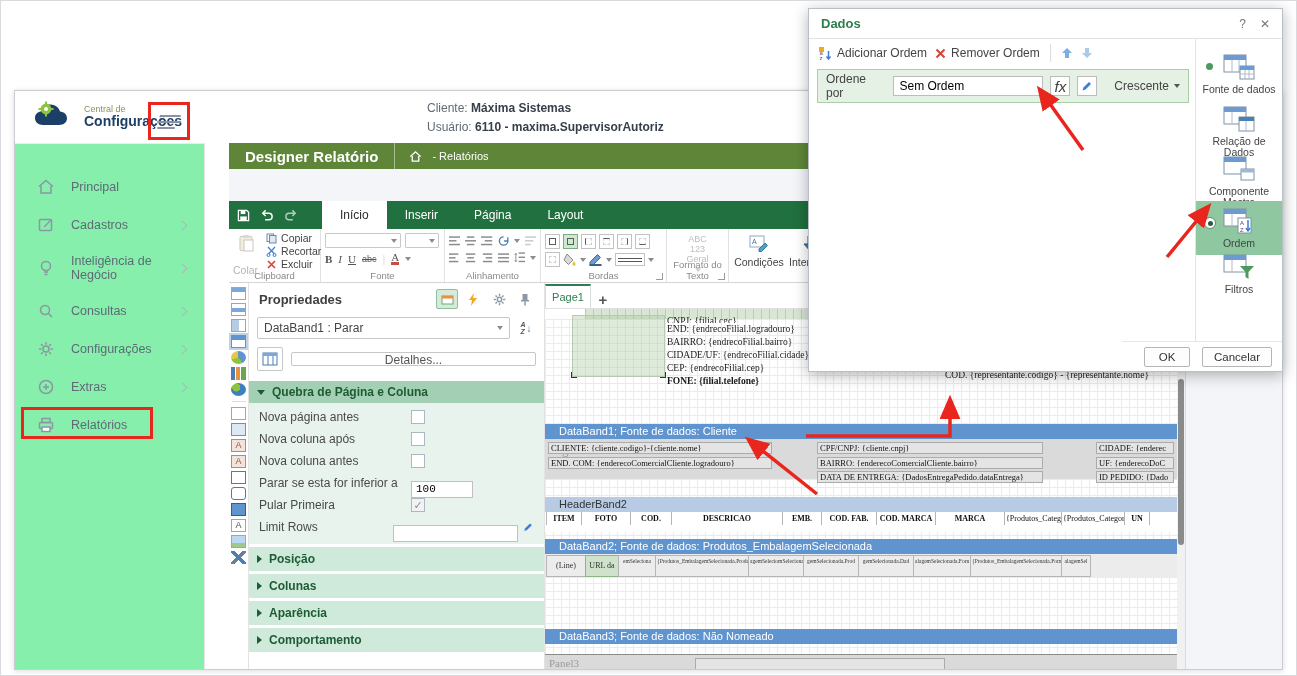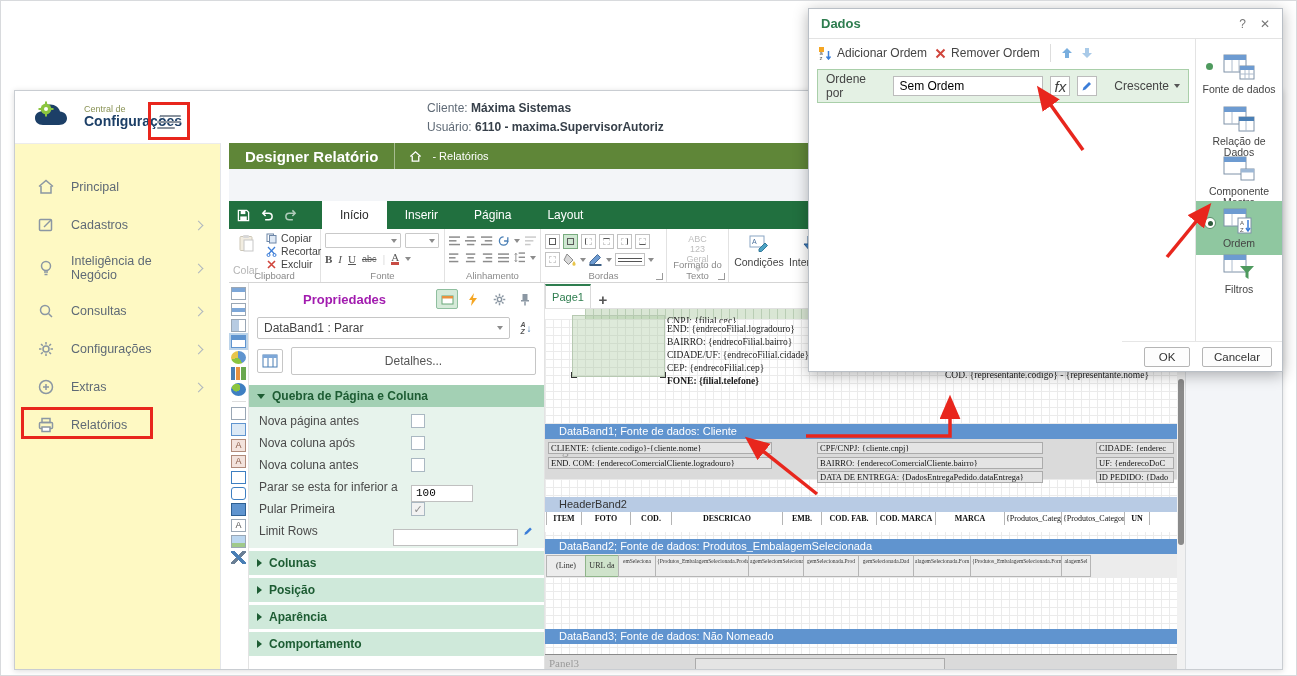--- a/index.html
+++ b/index.html
@@ -20,21 +20,21 @@
   .hamburger-box { position:absolute; left:133px; top:11px; width:42px; height:38px; border:3px solid #e8261d; display:flex; align-items:center; justify-content:center; }
   .hamburger { width:24px; height:14px; position:relative; cursor:pointer; }
   .hamburger i { position:absolute; height:2px; background:#8a939e; border-radius:1px; }
   .hamburger i:nth-child(1){ left:3px; right:0; top:1px; }
   .hamburger i:nth-child(2){ left:0; right:0; top:7px; }
   .hamburger i:nth-child(3){ left:0; right:6px; top:13px; }
   .userblock { position:absolute; left:412px; top:8px; font-size:12px; color:#5f6a76; line-height:19px; }
   .userblock b { color:#37404a; }
 
   
-  .sidebar { position:absolute; left:0; top:52px; width:206px; bottom:0; border-top:1px solid #ececec; border-right:1px solid #e4e6e9; background:#fef9c3; padding-top:24px; }
+  .sidebar { position:absolute; left:0; top:52px; width:190px; bottom:0; border-top:1px solid #ececec; border-right:1px solid #e4e6e9; background:#86efac; padding-top:24px; }
   .sb-item { position:relative; display:flex; align-items:center; gap:16px; padding:10px 14px 10px 22px; color:#5f6a76; font-size:12.5px; cursor:pointer; }
   .sb-item svg { flex:0 0 18px; }
   .sb-label { flex:1; line-height:14px; max-width:116px; }
   .sb-chevron { width:7px; height:7px; border-right:1.5px solid #aeb6bf; border-bottom:1.5px solid #aeb6bf; transform:rotate(-45deg); margin-right:4px; }
   .red-outline { position:absolute; left:6px; top:1px; width:132px; height:32px; border:3px solid #e8261d; pointer-events:none; }
 
   
   .page-bar { position:absolute; left:214px; top:52px; right:0; height:26px; background:#5f8638; color:#fff; display:flex; align-items:center; }
   .page-bar .title { font-size:15px; font-weight:bold; padding:0 16px; }
   .page-bar .vsep { width:1px; height:26px; background:rgba(255,255,255,.45); margin-right:14px; }
@@ -91,32 +91,32 @@
   
   .work { position:absolute; left:0; top:82px; right:0; bottom:0; display:flex; }
   .toolbox { width:20px; border-right:1px solid #e3e3e3; display:flex; flex-direction:column; align-items:center; padding-top:4px; gap:3px; background:#fff; }
   .tb { width:15px; height:13px; position:relative; cursor:pointer; }
   .tb.seld { outline:2px solid #bcd4ea; background:#dce9f5; }
   .tb-sep { width:14px; height:1px; background:#ddd; margin:2px 0; }
 
   
   .props { width:296px; border-right:1px solid #e3e3e3; background:#fff; position:relative; font-size:12px; }
   .props-head { display:flex; align-items:center; padding:6px 8px 4px 10px; }
-  .props-title { color:#a21caf; font-weight:bold; font-size:13px; flex:1;margin-left:44px; }
+  .props-title { color:#404040; font-weight:bold; font-size:13px; flex:1; }
   .ph-ico { width:22px; height:20px; display:flex; align-items:center; justify-content:center; margin-left:4px; cursor:pointer; border-radius:2px; }
   .ph-ico.on { background:#d5ead9; border:1px solid #8fbf9f; }
   .selector-row { display:flex; align-items:center; padding:4px 8px 2px 8px; gap:6px; }
   .selector { flex:1; height:22px; border:1px solid #c6c6c6; border-radius:2px; display:flex; align-items:center; padding:0 6px; color:#444; background:#fff; cursor:pointer; }
   .selector .sp { flex:1; }
   .azbtn { width:20px; height:20px; display:flex; align-items:center; justify-content:center; gap:1px; cursor:pointer; }
   .azbtn .lts { display:flex; flex-direction:column; font-size:7px; font-weight:bold; color:#555; line-height:7px; }
   .azbtn .ar { color:#3b6ea5; font-size:10px; }
   .details-row { display:flex; align-items:center; gap:8px; padding:6px 8px; }
   .tbl-btn { width:26px; height:24px; border:1px solid #c6c6c6; border-radius:2px; display:flex; align-items:center; justify-content:center; cursor:pointer; }
-  .details-btn { flex:1; height:28px; border:1px solid #c6c6c6; border-radius:2px; background:#fff; font-size:12px; color:#555; cursor:pointer; font-family:"Liberation Sans",sans-serif; }
+  .details-btn { flex:1; height:14px; border:1px solid #c6c6c6; border-radius:2px; background:#fff; font-size:12px; color:#555; cursor:pointer; font-family:"Liberation Sans",sans-serif; }
   .sect-open { margin-top:4px; background:#a3d0b4; color:#1d5c33; font-weight:bold; font-size:12px; padding:4px 8px; display:flex; align-items:center; gap:7px; cursor:pointer; }
   .tri-dn { width:0; height:0; border-left:4px solid transparent; border-right:4px solid transparent; border-top:5px solid #1d5c33; }
   .tri-rt { width:0; height:0; border-top:4px solid transparent; border-bottom:4px solid transparent; border-left:5px solid #1d5c33; }
   .sect-body { background:#e7f3ec; padding:3px 0 6px 0; }
   .prow { display:flex; align-items:center; height:22px; padding:0 10px; color:#4a4a4a; font-size:12px; }
   .plabel { width:152px; }
   .pcheck { width:14px; height:14px; border:1px solid #aab8c2; background:#fff; font-size:11px; line-height:12px; text-align:center; color:#8d8d8d; cursor:pointer; }
   .pinput { width:62px; height:17px; border:1px solid #c0c0c0; font-size:11px; padding:0 4px; font-family:Liberation Mono, monospace;margin-top:12px; }
   .pinput.long { width:125px; }
   .sect-closed { margin-top:3px; background:#cfe9da; color:#1d5c33; font-weight:bold; font-size:12px; padding:5px 8px; display:flex; align-items:center; gap:7px; cursor:pointer; }
@@ -658,25 +658,25 @@
               <span class="plabel">Limit Rows</span>
               <input class="pinput long" value="" style="">
             <svg width="12" height="12" viewBox="0 0 12 12" style="margin-left:5px">
                 <path d="M1.5 10.5l1-3 5.5-5.5 2 2L4.5 9.5z" fill="#3b7dd8"></path>
               </svg>
           </div>
         </div>
 
         <div class="sect-closed">
             <span class="tri-rt"></span>
-            <span>Colunas</span>
+            <span>Posição</span>
           </div>
         <div class="sect-closed">
             <span class="tri-rt"></span>
-            <span>Posição</span>
+            <span>Colunas</span>
           </div>
         <div class="sect-closed">
             <span class="tri-rt"></span>
             <span>Aparência</span>
           </div>
         <div class="sect-closed">
             <span class="tri-rt"></span>
             <span>Comportamento</span>
           </div>
 

